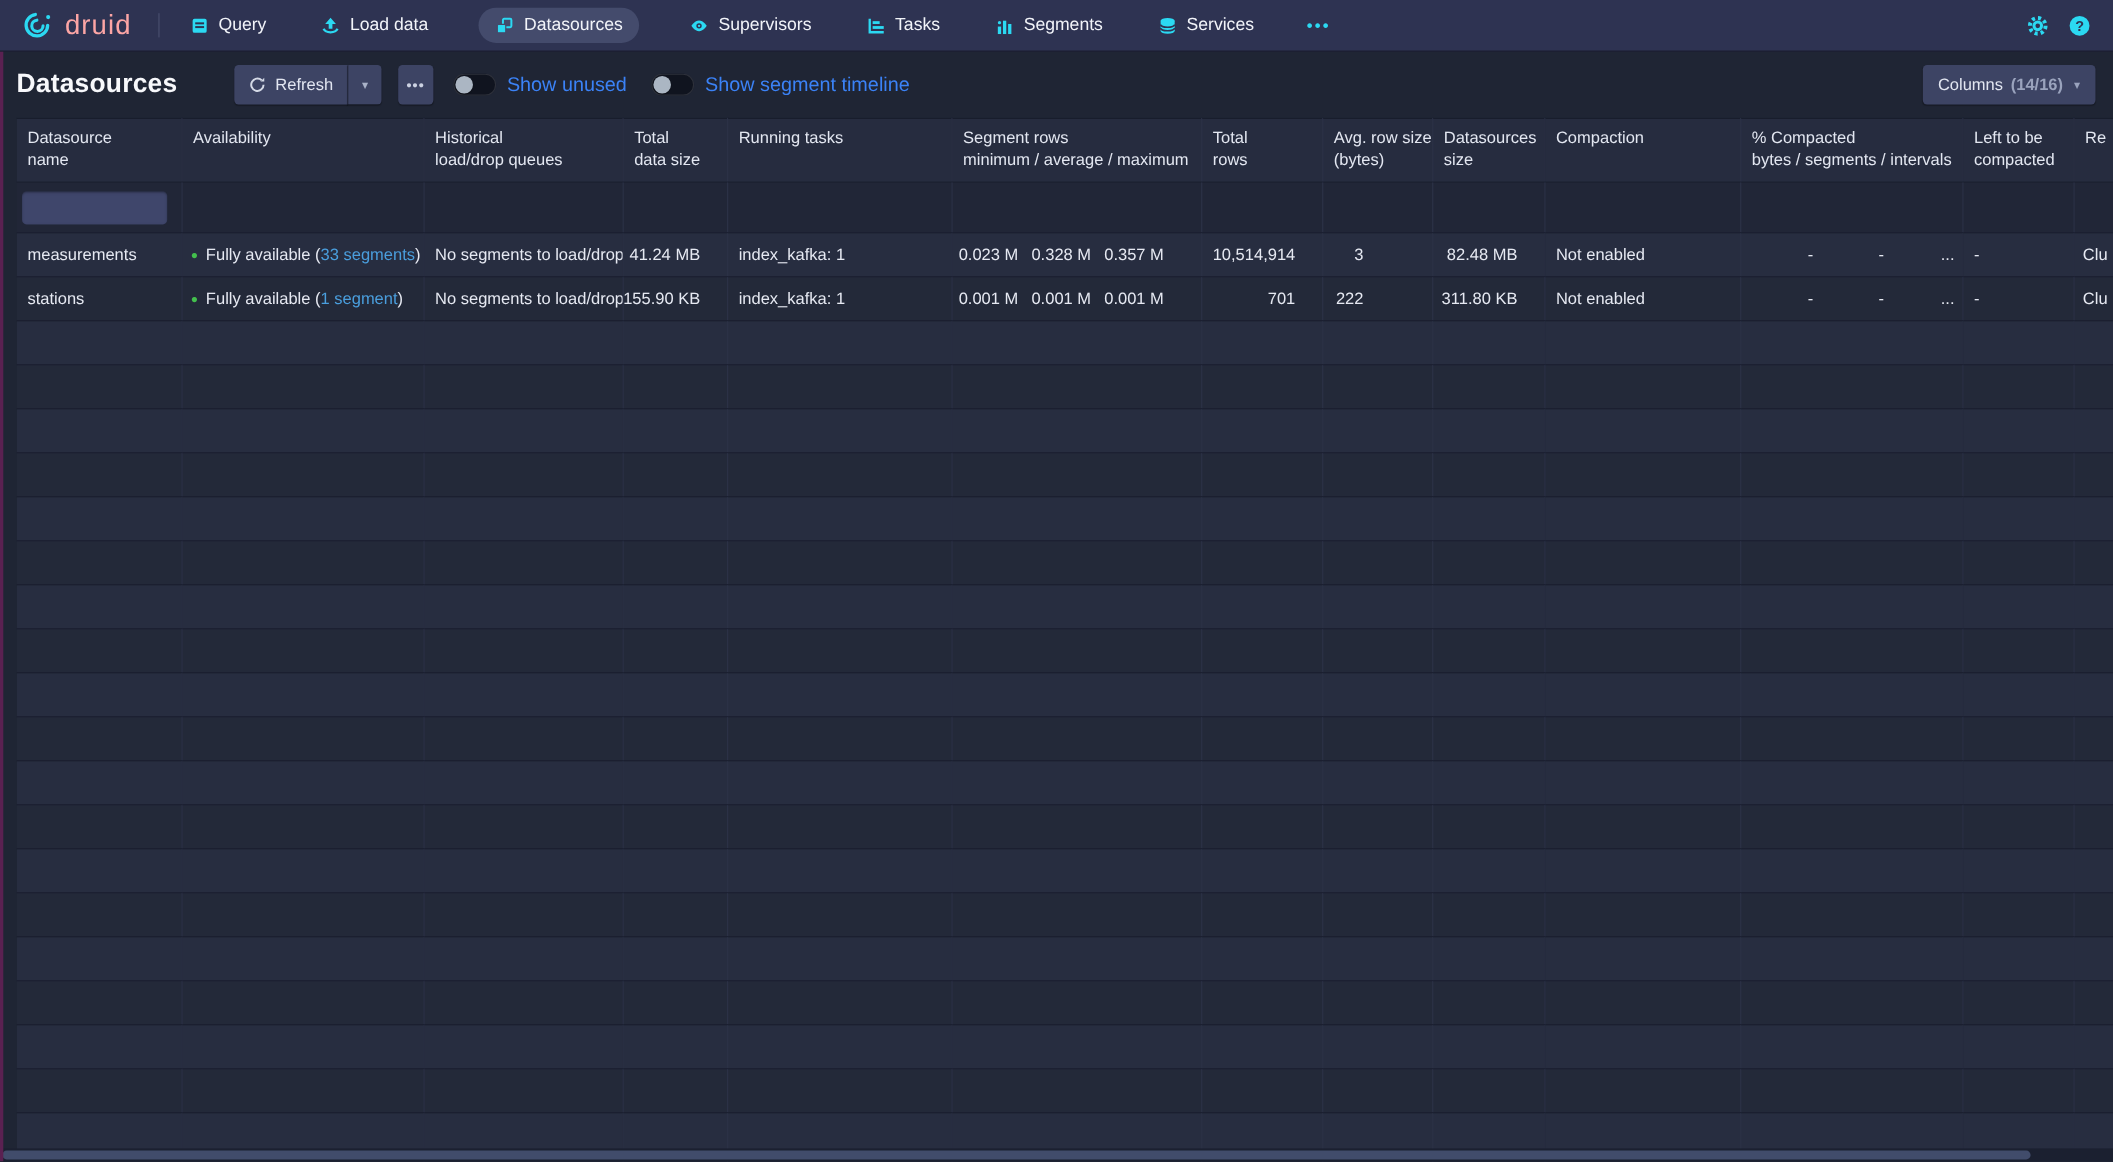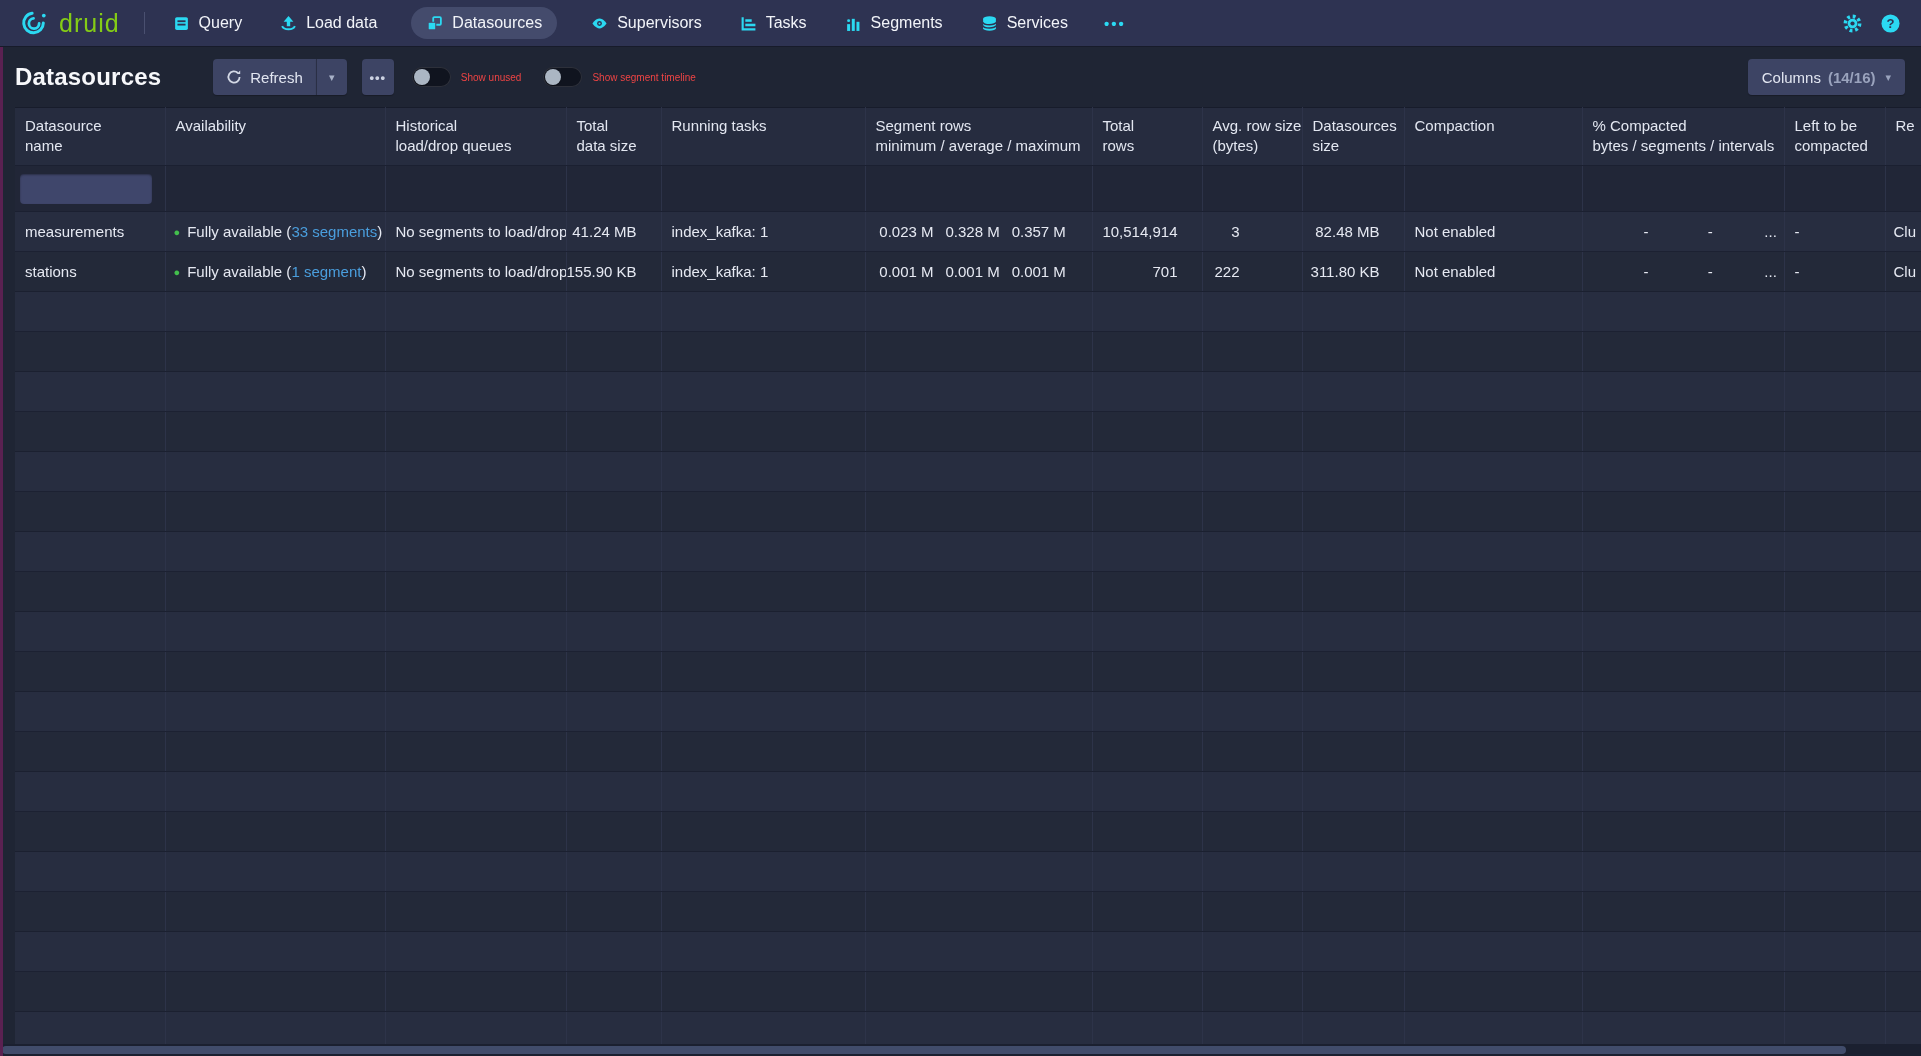--- a/index.html
+++ b/index.html
@@ -9,23 +9,23 @@
     font-family:"Liberation Sans","DejaVu Sans",sans-serif;
     color:#e6e9f2;
     position:relative;
   }
   
   #nav {
     height:47px; background:#2e3352; display:flex; align-items:center;
     padding:0 20px 0 18px; border-bottom:1px solid #171b2a;
   }
   .logo { display:flex; align-items:center; gap:9px; margin-right:24px; }
-  .logo-text { font-size:25px; color:#84cc16; letter-spacing:1px; font-weight:400; }
+  .logo-text { font-size:25px; color:#fca5a5; letter-spacing:1px; font-weight:400; }
   .nav-divider { width:1px; height:22px; background:#4a5070; margin-right:24px; }
-  .nav-items { display:flex; align-items:center; gap:30px; }
+  .nav-items { display:flex; align-items:center; gap:42px; }
   .nav-item { display:flex; align-items:center; gap:9px; cursor:pointer;
     font-size:16px; color:#f2f4f9; padding:7px 4px; border-radius:18px; white-space:nowrap;}
   .nav-item.active { background:#444b6c; padding:7px 15px; }
   .nav-more { color:#2bd9f2; font-size:15px; letter-spacing:2px; font-weight:bold; cursor:pointer; margin-left:2px;}
   .nav-right { margin-left:auto; display:flex; align-items:center; gap:17px; }
   .icon16 { width:17px; height:17px; display:block; }
   .icon20 { width:21px; height:21px; display:block; cursor:pointer; }
   
   #controlbar { height:60px; display:flex; align-items:center; padding:0 16px 0 15px; }
   .page-title { font-size:24px; font-weight:bold; color:#f7f8fb; margin-right:28px; letter-spacing:.2px;}
@@ -39,21 +39,21 @@
   .btn.refresh { border-radius:4px 0 0 4px; padding:0 13px; gap:8px; }
   .btn.caret-part { border-radius:0 4px 4px 0; width:31px; justify-content:center;
      border-left:1px solid rgba(0,0,0,.3); color:#a9b2c8; font-size:11px;}
   .btn.more-btn { width:32px; justify-content:center; color:#ccd2e2; letter-spacing:1px;
      font-weight:bold; font-size:13px; margin-right:18px;}
   .switch { width:39px; height:20px; border-radius:10px; background:#10141f;
      box-shadow:inset 0 0 0 1px rgba(255,255,255,.12); position:relative; cursor:pointer;
      flex:none; margin-right:10px;}
   .switch .knob { position:absolute; left:2px; top:2px; width:16px; height:16px;
      border-radius:50%; background:#abb6c3; box-shadow:0 1px 1px rgba(0,0,0,.4);}
-  .toggle-label { font-size:10px; color:#ef4444; margin-right:22px; white-space:nowrap;}
+  .toggle-label { font-size:18px; color:#3b82f6; margin-right:22px; white-space:nowrap;}
   .btn.columns { margin-left:auto; padding:0 14px; gap:7px; }
   .cols-count { color:#9aa3bd;font-weight:bold; }
   .cols-caret { color:#9aa3bd; font-size:11px; margin-left:3px;}
   
   #tablewrap { width:1921px; overflow:hidden; padding-left:15px; position:relative;}
   table { border-collapse:collapse; table-layout:fixed; width:2010px; font-size:15px; }
   th, td { border-right:1px solid #2d3349; overflow:hidden; white-space:nowrap; }
   thead th {
     background:#262c3f; text-align:left; font-weight:400; color:#e3e7f1;
     vertical-align:top; padding:8px 10px 9px 10px; line-height:20px;
@@ -67,21 +67,21 @@
   }
   tbody tr.r { height:40px; }
   tbody tr.light td { background:#272d40; border-bottom:1px solid #1c2132; }
   tbody tr.dark  td { background:#232939; border-bottom:1px solid #1b2030; }
   td.c-name { padding-left:10px; }
   td.c-avail { padding-left:8px; }
   td.c-left  { padding-left:10px; }
   td.c-num   { text-align:right; padding-right:24px; }
   td.c-avg   { text-align:right; padding-right:62px; }
   td.c-subs  { padding:0 6px; }
-  .sub  { display:inline-block; width:62px; text-align:right; }
+  .sub  { display:inline-block; width:62px; text-align:left; }
   .sub2 { display:inline-block; width:60px; text-align:right; }
   td.c-dash { padding-left:10px; }
   td.c-ret  { padding-left:8px; }
   .dot { color:#43bf4d; font-size:11px; margin-right:7px; vertical-align:1px;}
   a.seg-link { color:#4a9edd; text-decoration:none; cursor:pointer; }
   
   #left-edge { position:absolute; left:0; top:47px; width:3px; height:1009px;
      background:#5a2151; z-index:30; }
   #hscroll { position:absolute; left:0; bottom:0; width:1921px; height:12px;
      background:#1b2030; z-index:20; }

